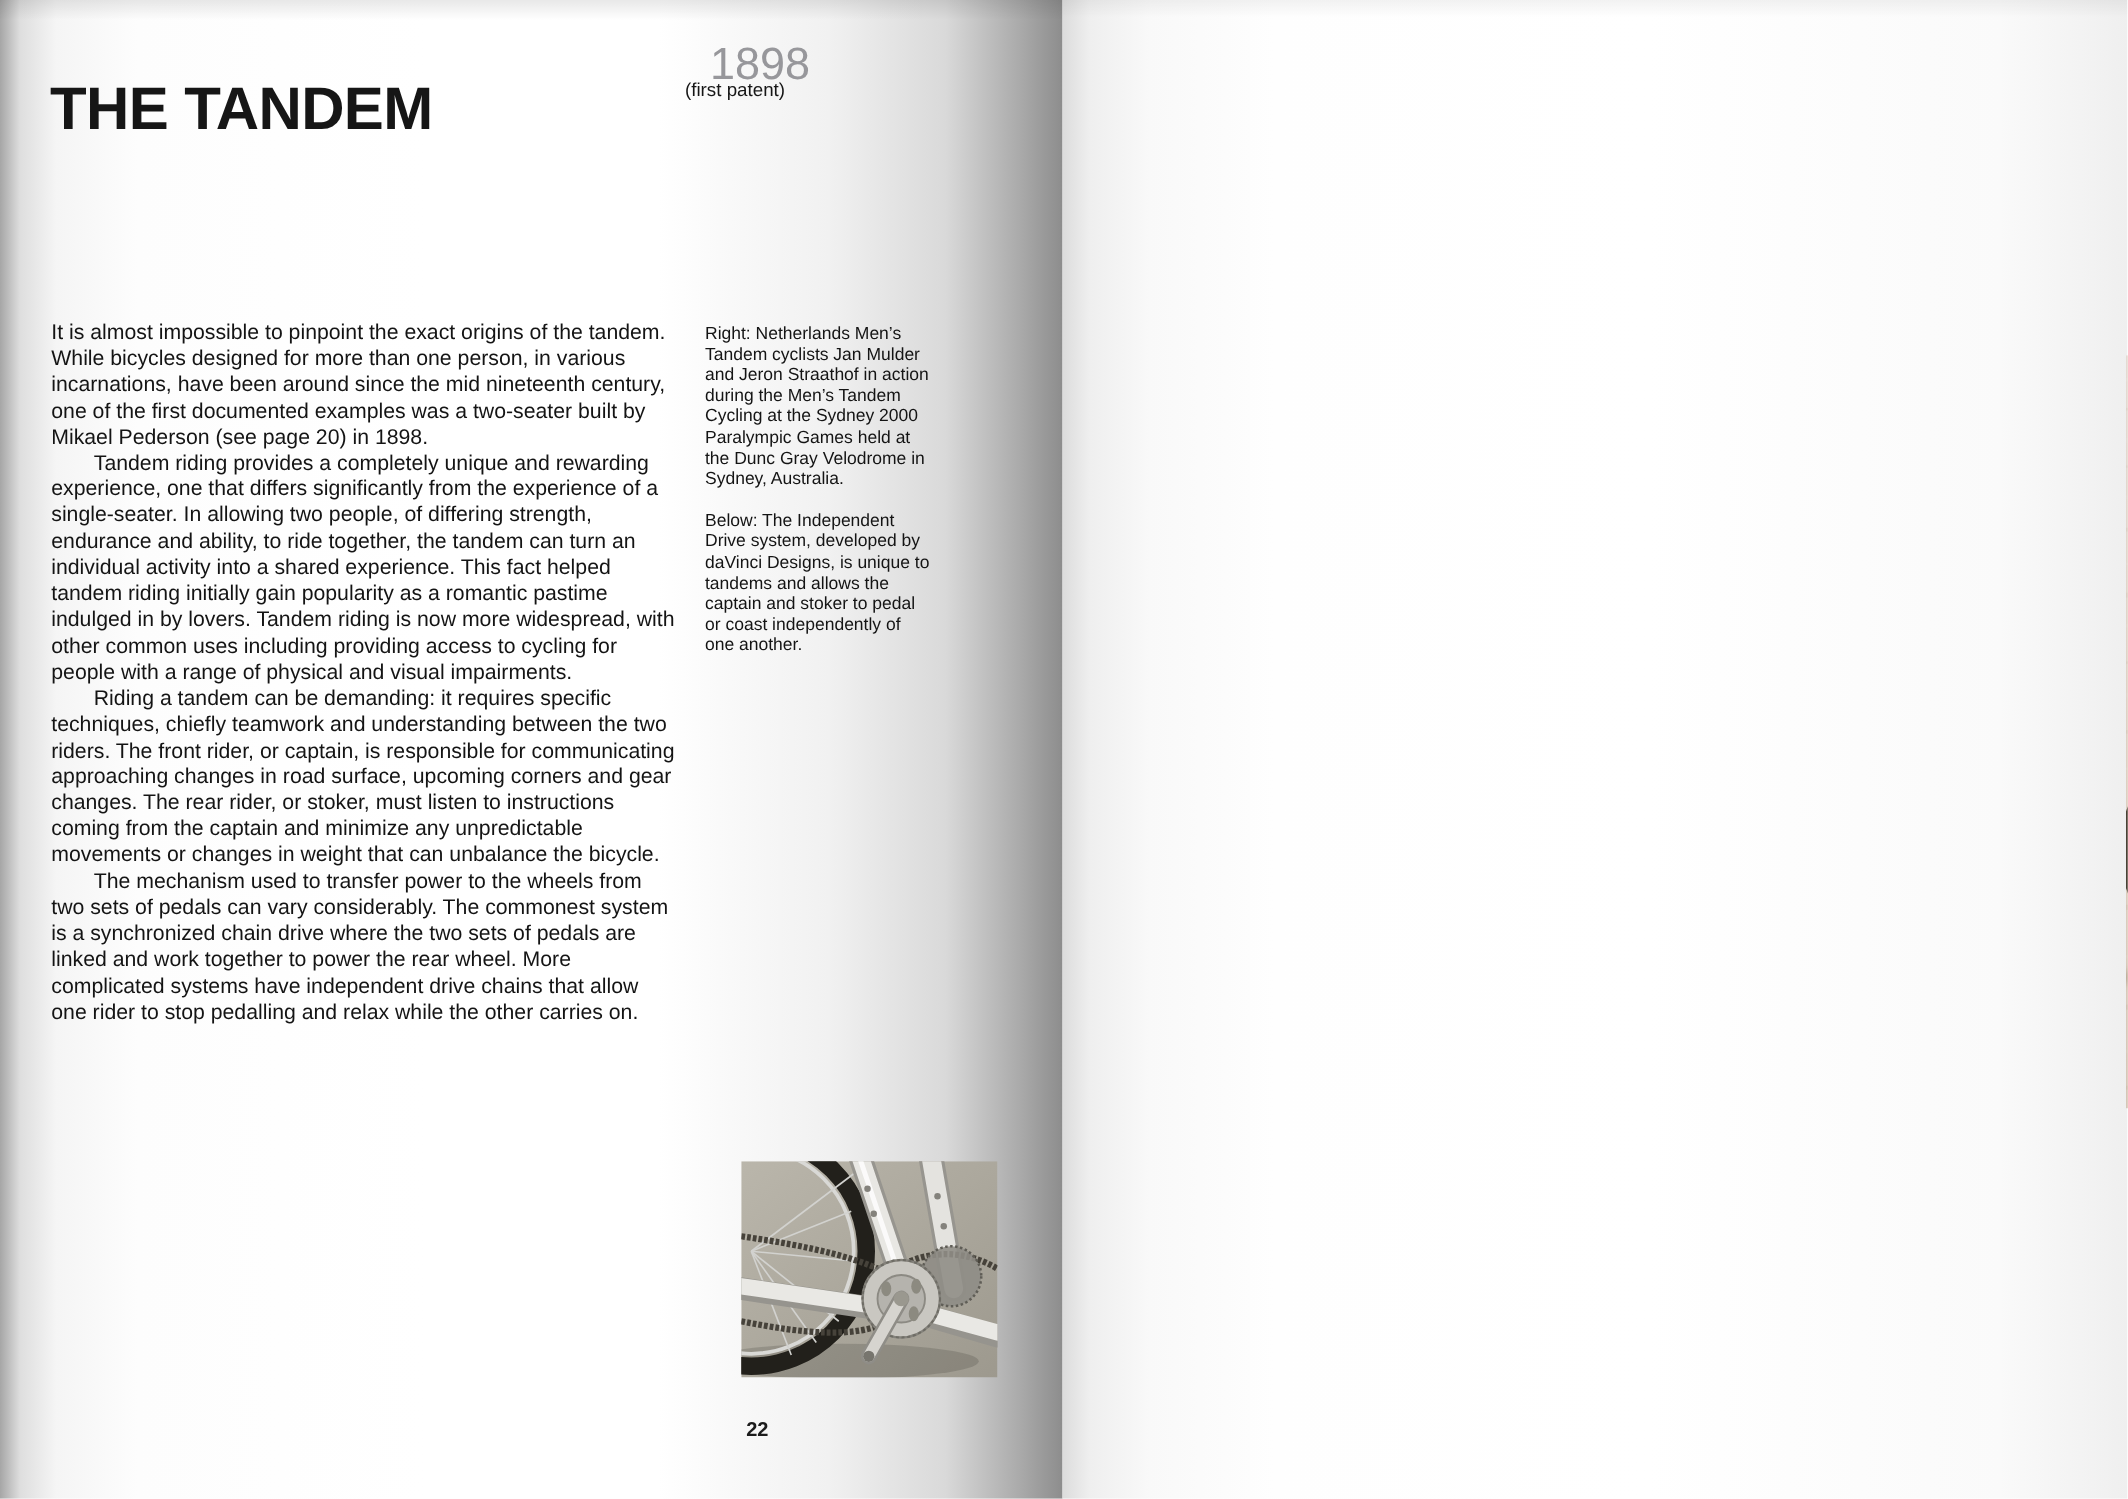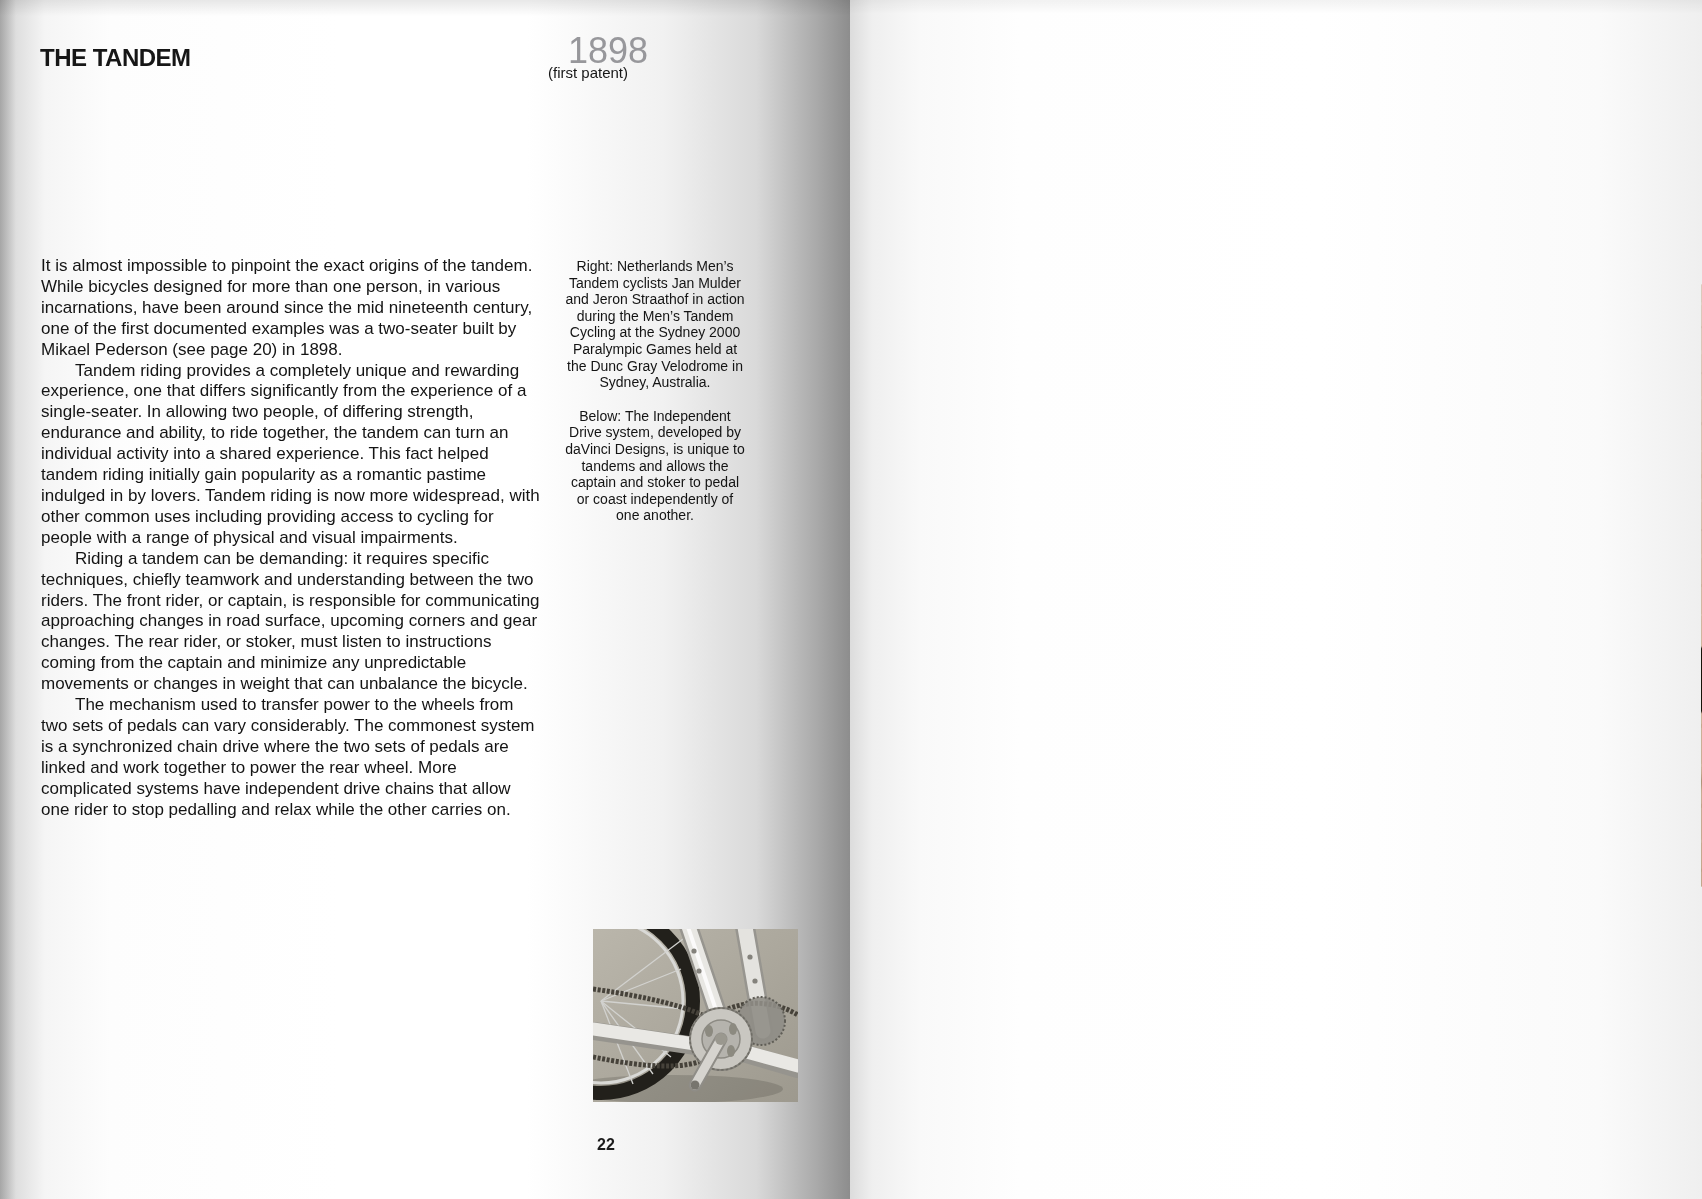--- a/index.html
+++ b/index.html
@@ -6,28 +6,28 @@
   body{width:1702px;height:1199px;overflow:hidden;font-family:"Liberation Sans","DejaVu Sans",sans-serif;}
   .spread{position:relative;width:1702px;height:1199px;}
   .page-left{position:absolute;left:0;top:0;width:850px;height:1199px;
     background:linear-gradient(90deg,#a6a6a6 0px,#dedede 16px,#f5f5f5 45px,#fdfdfd 110px,#ffffff 40%,#ffffff 62%,#f1f1f1 78%,#d9d9d9 89%,#aaaaaa 96%,#8d8d8d 100%);}
   .page-left:before{content:"";position:absolute;inset:0;
     background:linear-gradient(180deg,rgba(0,0,0,.09),rgba(0,0,0,0) 16px);pointer-events:none;}
   .page-right{position:absolute;left:850px;top:0;width:852px;height:1199px;
     background:linear-gradient(90deg,#dcdcdc 0px,#efefef 22px,#f9f9f9 70px,#fefefe 170px,#ffffff 55%,#fafafa 88%,#efefef 100%);}
   .page-right:before{content:"";position:absolute;inset:0;
     background:linear-gradient(180deg,rgba(0,0,0,.05),rgba(0,0,0,0) 14px);pointer-events:none;}
-  .title{position:absolute;left:40px;top:28px;font-size:24px;font-weight:700;letter-spacing:-.5px;color:#161616;}
+  .title{position:absolute;left:40px;top:28px;font-size:48px;font-weight:700;letter-spacing:-.5px;color:#161616;}
   .year{position:absolute;left:568px;top:30px;font-size:36px;font-weight:400;color:#97979b;}
   .year-note{position:absolute;left:548px;top:64px;font-size:15px;font-weight:400;color:#161616;}
   .body-col{position:absolute;left:41px;top:256px;width:502px;font-size:17px;line-height:20.9px;color:#141414;}
   .body-col p{margin:0;}
   .body-col p + p{text-indent:34px;}
   .caption-col{position:absolute;left:548px;top:258px;width:198px;font-size:14px;line-height:16.6px;color:#141414;}
-  .caption-col p{margin:0 0 17px 16px;text-align:center;}
+  .caption-col p{margin:0 0 17px 16px;}
   .page-num{position:absolute;left:597px;top:1136px;font-size:16px;font-weight:700;color:#1c1c1c;}
   .detail-photo{position:absolute;left:593px;top:929px;width:205px;height:173px;}
   .main-photo{position:absolute;left:851px;top:284px;width:851px;height:603px;}
   svg{display:block;}
 </style>
 </head>
 <body>
 
 <div class="spread">
 

